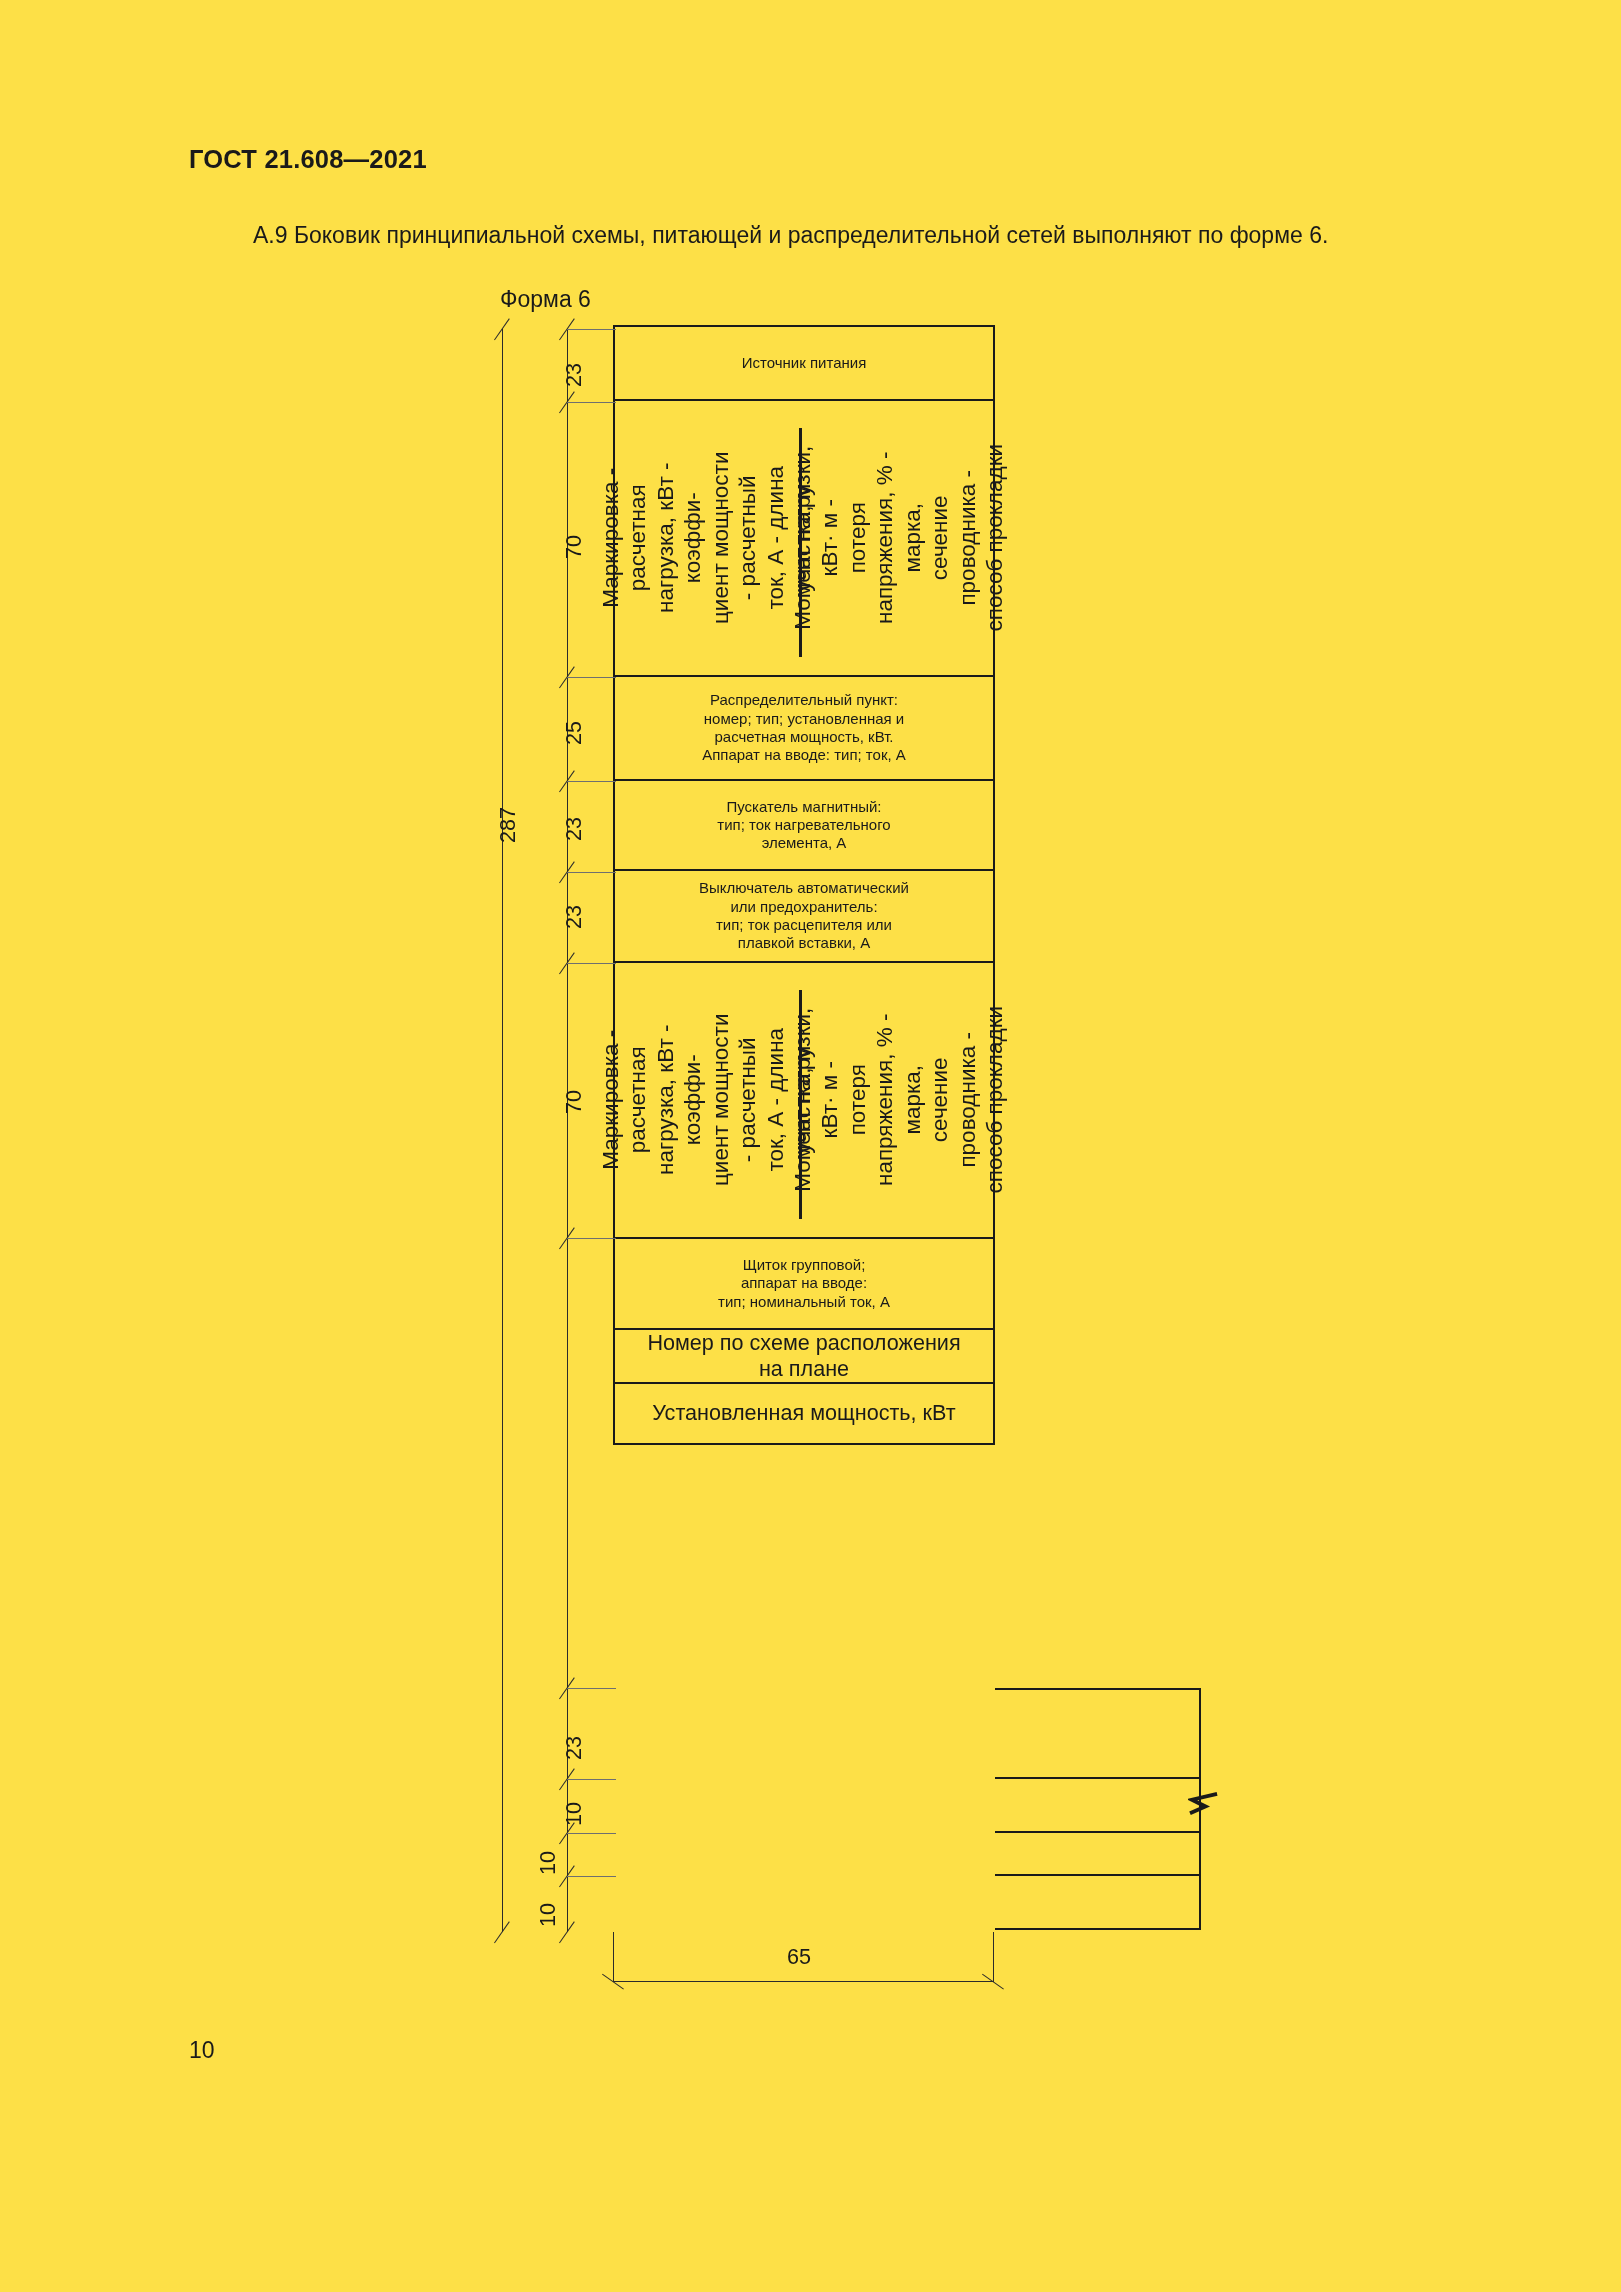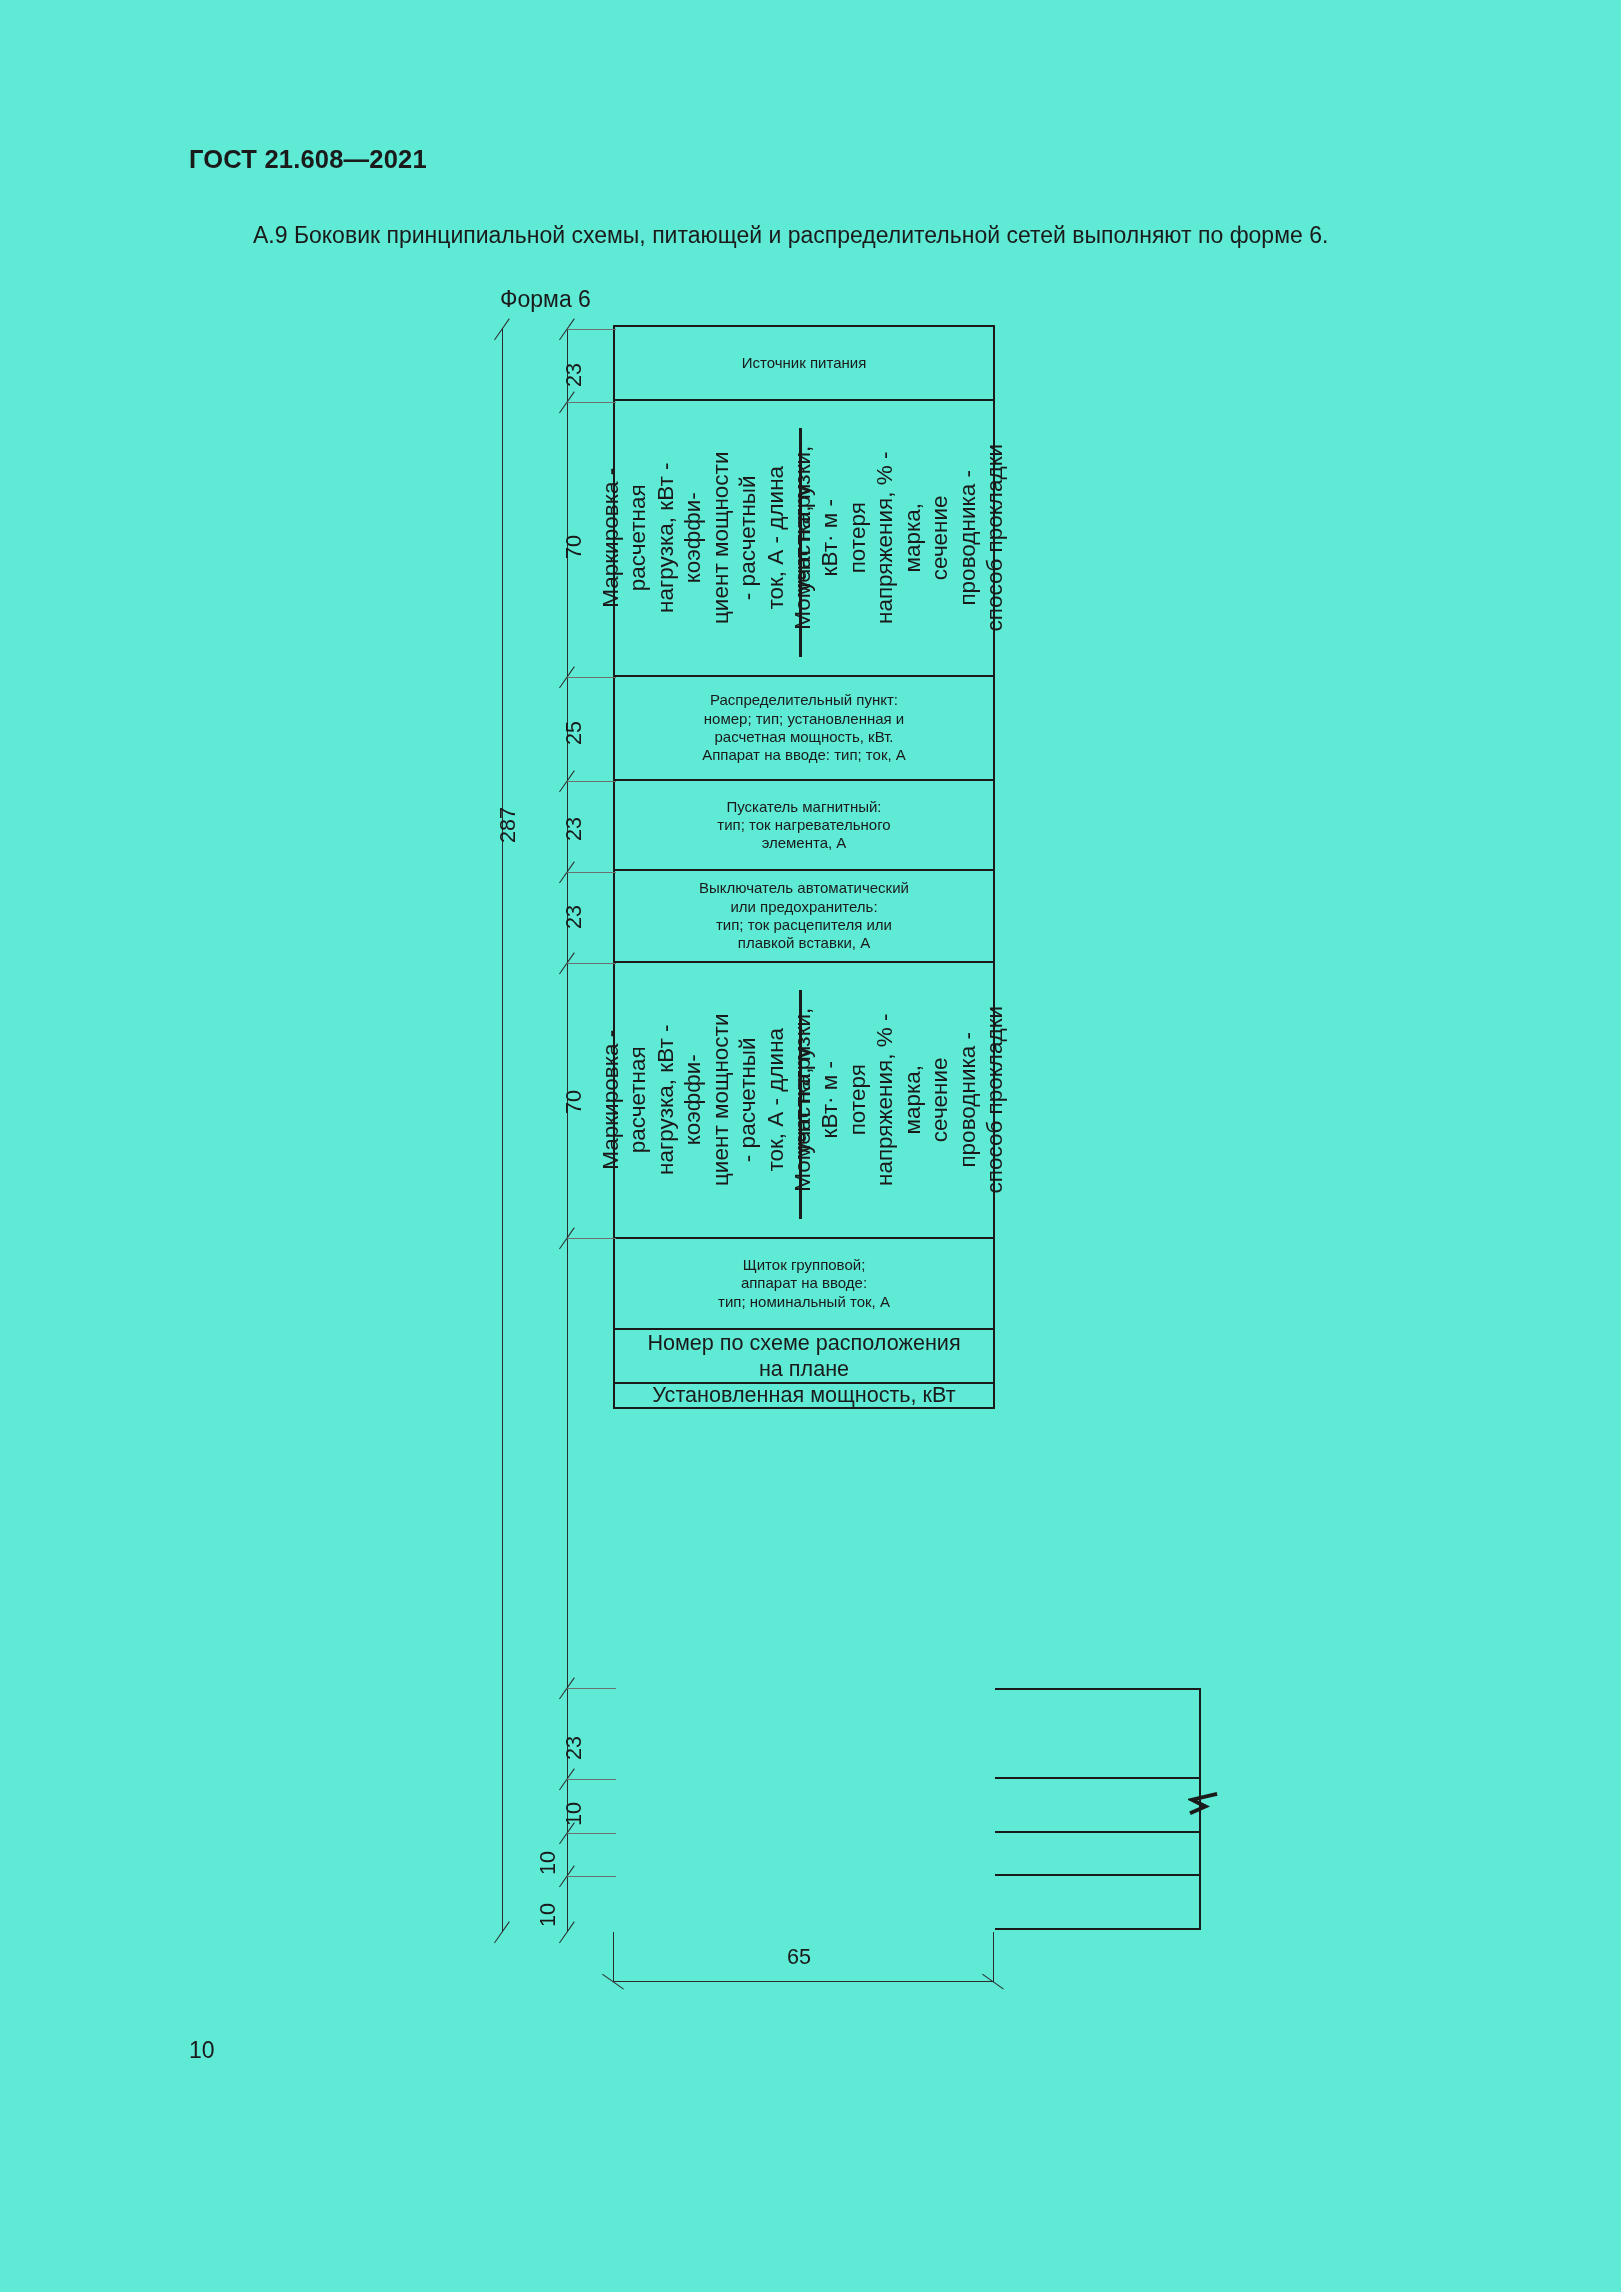--- a/index.html
+++ b/index.html
@@ -12,21 +12,21 @@
     height: 2293px;
     position: relative;
     font-family: "Liberation Sans", sans-serif;
     color: #1a1a1a;
     overflow: hidden;
   }
 
   .page {
     position: absolute;
     inset: 0;
-    background: #5eead4;
+    background: #fde047;
   }
 
   
   .doc-header {
     position: absolute;
     left: 189px;
     top: 145px;
     font-size: 25.5px;
     font-weight: bold;
     letter-spacing: 0.2px;
@@ -238,21 +238,21 @@
       <div class="cell-text">Щиток групповой;
 аппарат на вводе:
 тип; номинальный ток, А</div>
     </div>
 
     <div class="row small" style="height:54px">
       <div class="cell-text">Номер по схеме расположения
 на плане</div>
     </div>
 
-    <div class="row small" style="height:25px">
+    <div class="row small" style="height:61px">
       <div class="cell-text">Установленная мощность, кВт</div>
     </div>
 
   </div>
 
   <div class="ext ext-top ext-line" style="top:1688px; height:91px"></div>
   <div class="ext ext-line" style="top:1779px; height:54px"></div>
   <div class="ext ext-line" style="top:1833px; height:43px"></div>
   <div class="ext ext-line" style="top:1876px; height:54px"></div>
 

